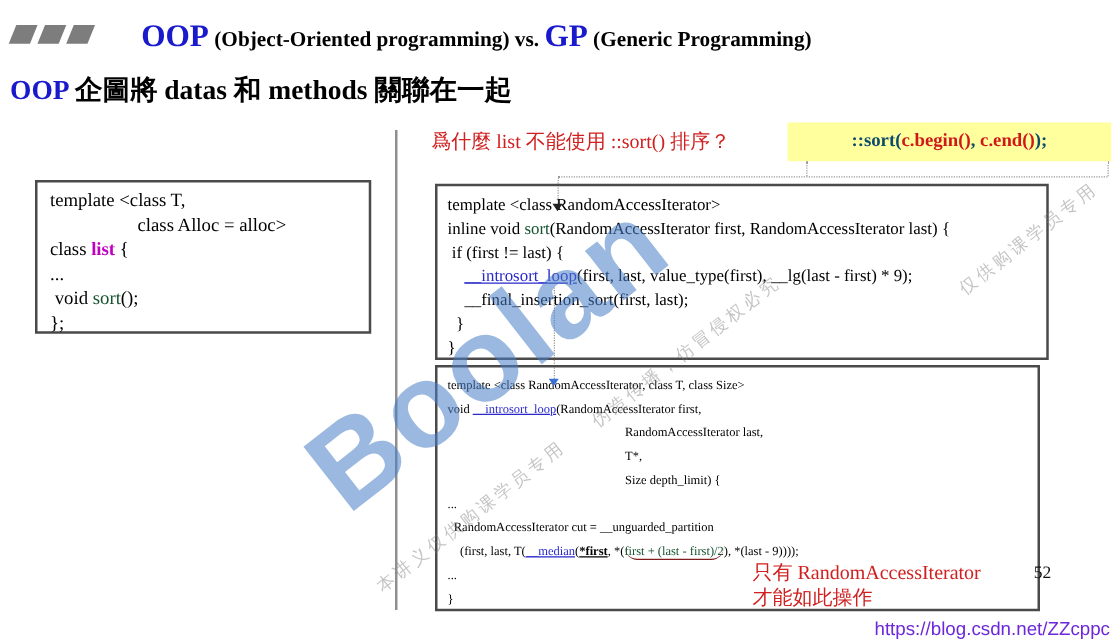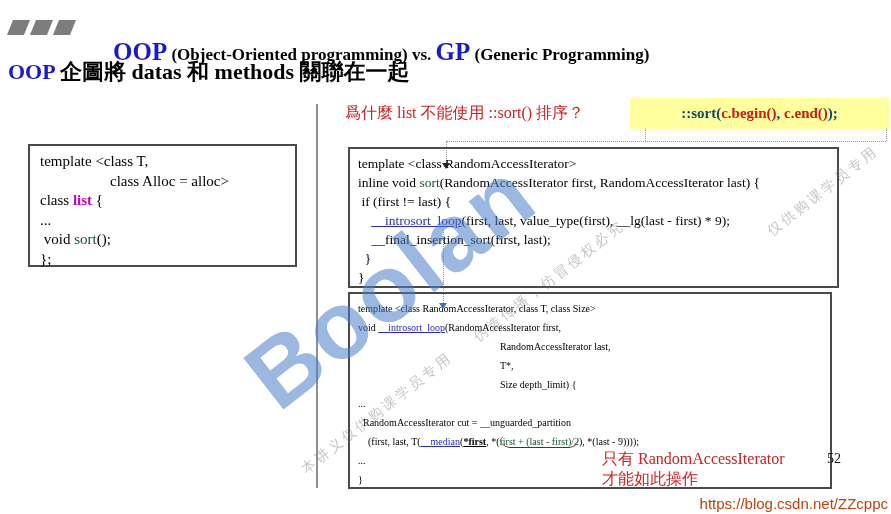--- a/index.html
+++ b/index.html
@@ -4,21 +4,21 @@
 <style>
   html,body{margin:0;padding:0;background:#fff;}
   .slide{
     position:relative;width:891px;height:514px;background:#ffffff;overflow:hidden;
     font-family:"Liberation Serif","DejaVu Serif",serif;color:#000;
   }
   
   .deco{position:absolute;left:10px;top:20px;display:flex;gap:6px;z-index:2;}
   .deco span{width:17px;height:15px;background:#7d7d7d;transform:skewX(-22deg);}
   
-  .title{position:absolute;left:113px;top:16px;white-space:nowrap;z-index:2;font-weight:bold;margin-top:22px;}
+  .title{position:absolute;left:113px;top:16px;white-space:nowrap;z-index:2;font-weight:bold;}
   .title .big{font-size:25px;color:#1a1acd;font-weight:bold;}
   .title .small{font-size:17px;color:#000;}
   .heading{position:absolute;left:8px;top:57px;margin:0;font-size:22px;font-weight:bold;z-index:2;white-space:nowrap;font-family:Liberation Serif, serif;}
   .heading .lead{color:#1a1acd;}
   
   .divider{position:absolute;left:316px;top:104px;width:2px;height:384px;background:#8f8f8f;z-index:1;}
   
   .question{position:absolute;left:345px;top:103px;font-size:16px;color:#d02020;z-index:2;white-space:nowrap;}
   .highlight{position:absolute;left:630px;top:98px;width:259px;height:31px;background:#ffff9e;
              z-index:2;font-size:15px;font-weight:bold;line-height:31px;text-align:center;white-space:nowrap;}
@@ -57,21 +57,21 @@
   .wm{position:absolute;pointer-events:none;white-space:nowrap;}
   .wm-boolan{left:225px;top:345px;z-index:3;font-family:"Liberation Sans","DejaVu Sans",sans-serif;
              font-size:95px;font-weight:bold;letter-spacing:2px;color:rgba(72,126,199,0.55);
              transform:rotate(-38deg);transform-origin:left top;}
   .wm-cn{z-index:3;font-size:14px;letter-spacing:3px;color:rgba(125,125,125,0.45);
          transform:rotate(-38deg);transform-origin:left top;
          font-family:"Liberation Sans","DejaVu Sans",sans-serif;}
   .wm-cn1{left:298px;top:464px;}
   .wm-cn2{left:470px;top:332px;}
   .wm-cn3{left:764px;top:226px;}
-  .wm-csdn{right:3px;bottom:2px;z-index:3;font-size:15px;color:#c2410c;
+  .wm-csdn{right:3px;bottom:2px;z-index:3;font-size:15px;color:#6d28d9;
            font-family:"Liberation Sans","DejaVu Sans",sans-serif;margin-left:33px;}
 </style>
 </head>
 <body>
 
 <div class="slide">
 
   <div class="wm wm-boolan">Boolan</div>
   <div class="wm wm-cn wm-cn1">本讲义仅供购课学员专用</div>
   <div class="wm wm-cn wm-cn2">伪造传播，仿冒侵权必究</div>

